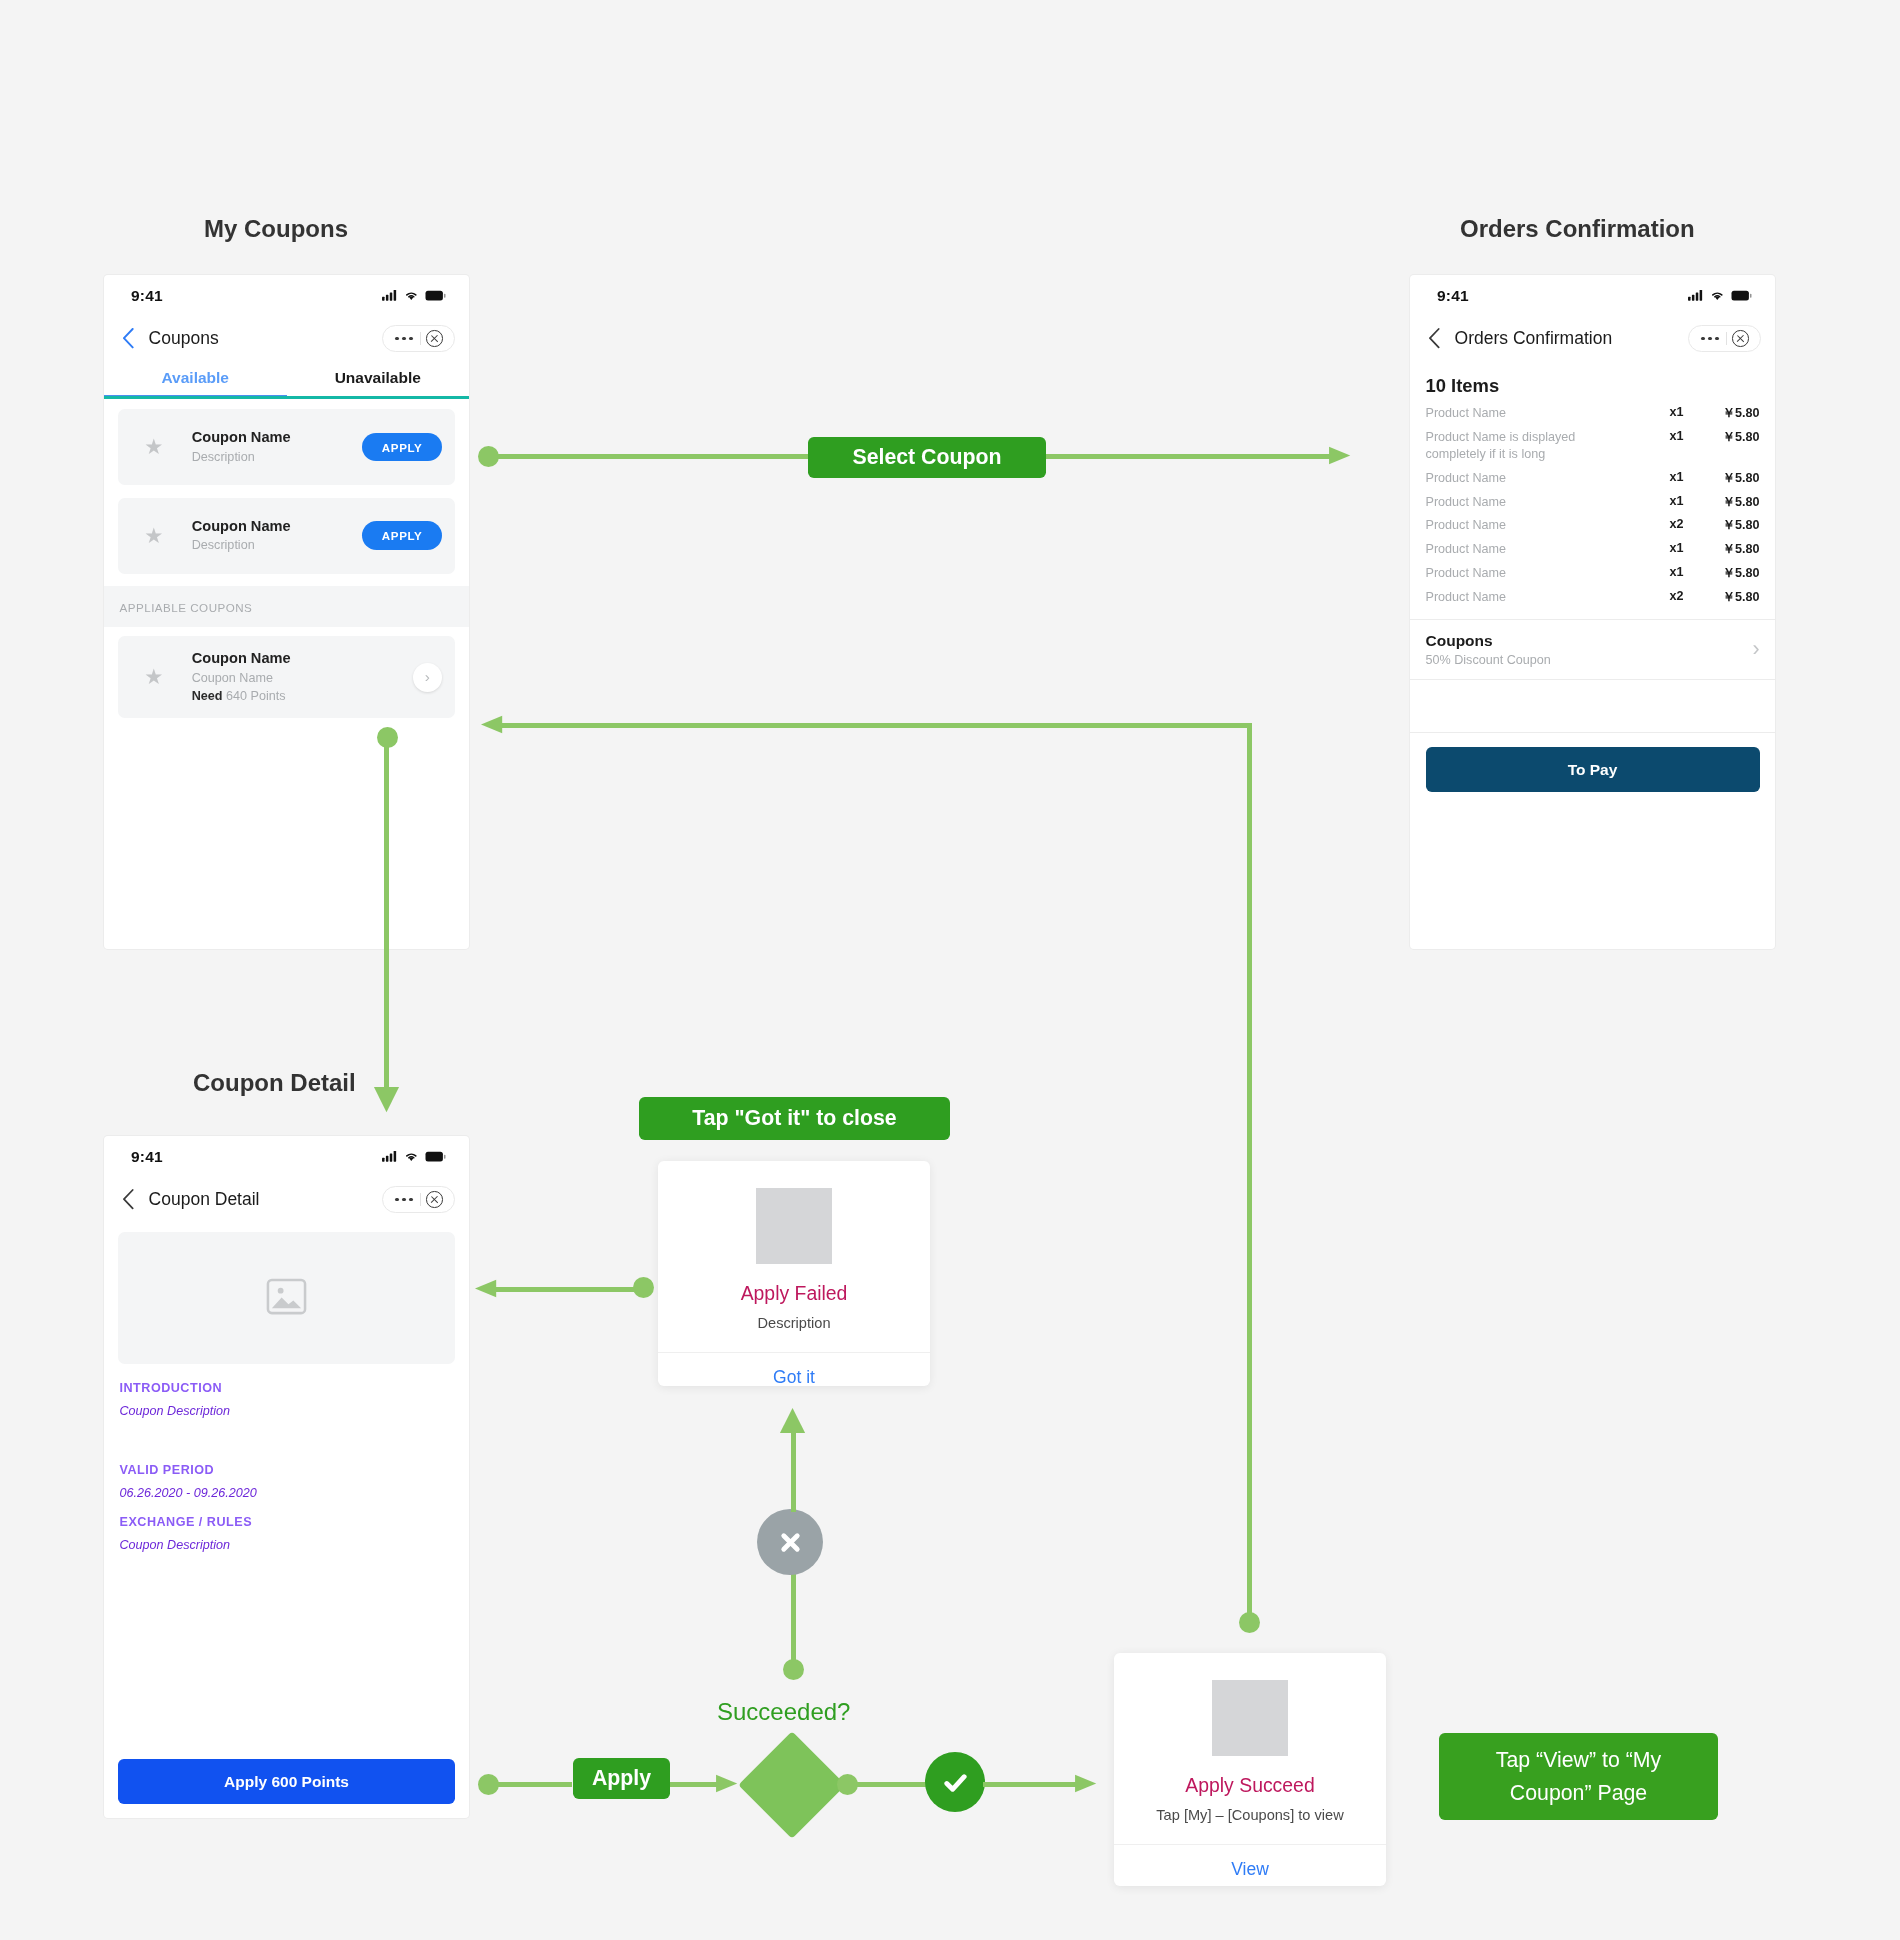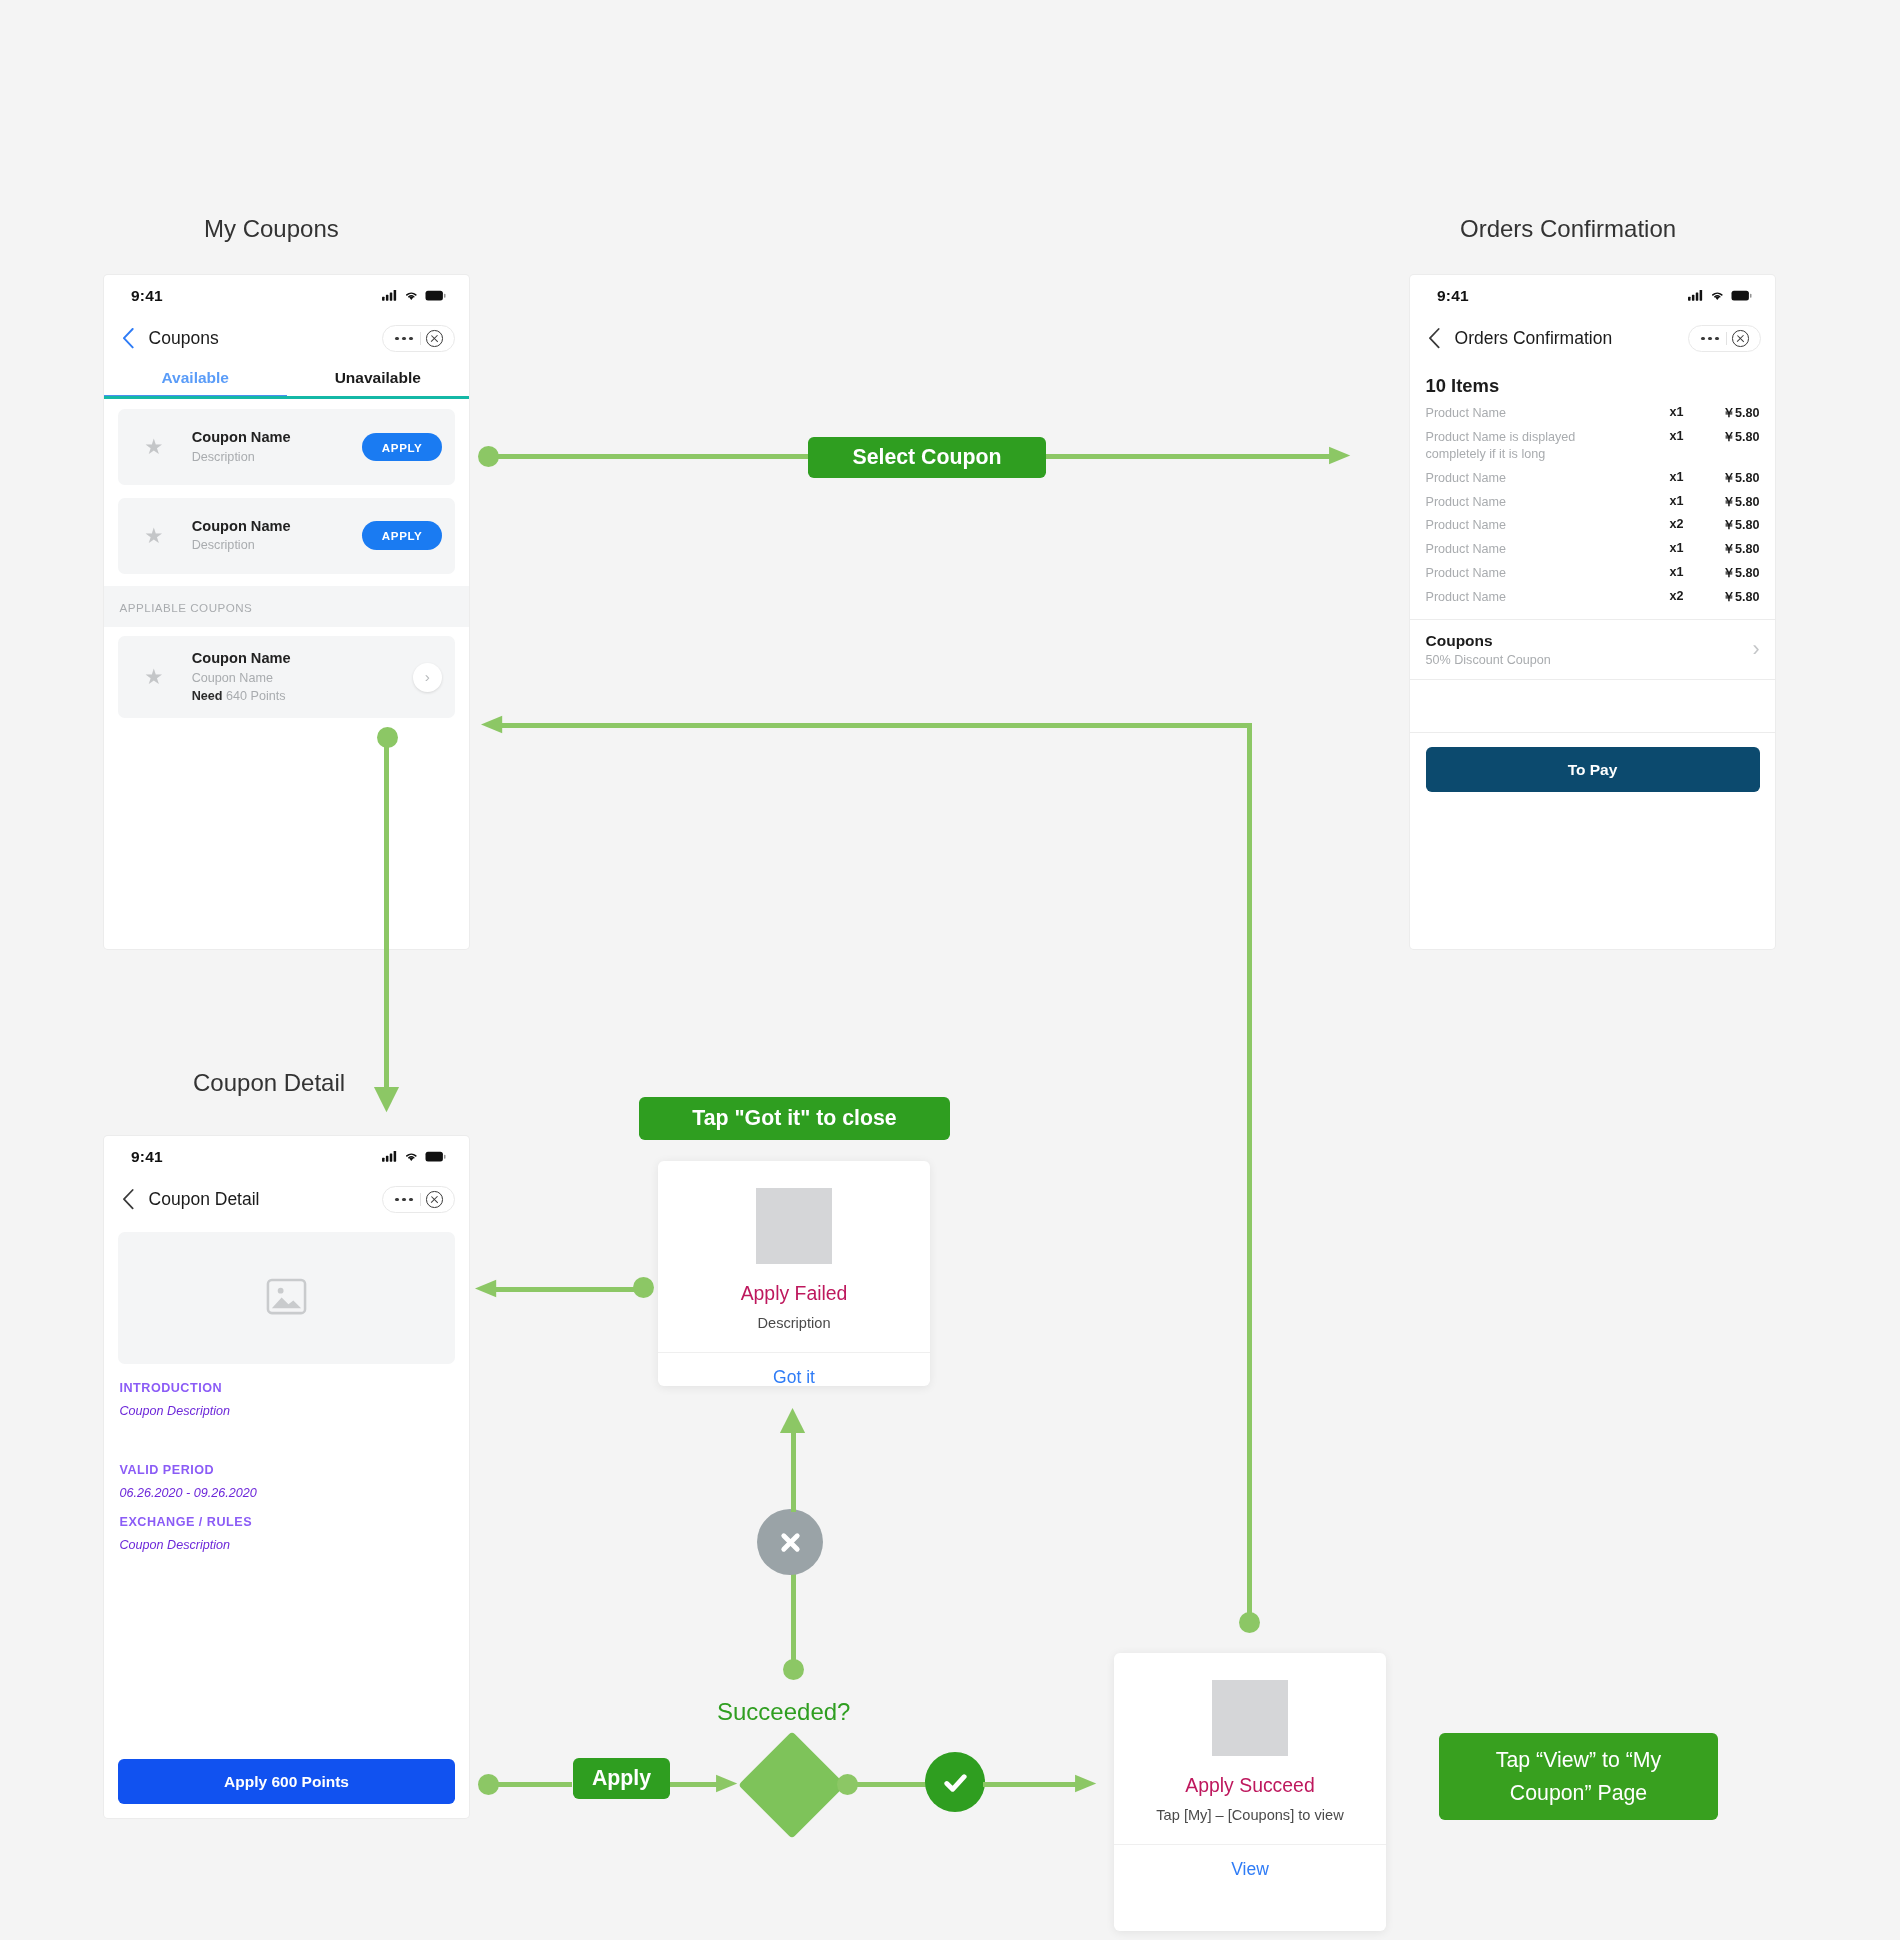--- a/index.html
+++ b/index.html
@@ -14,21 +14,21 @@
   
   .banner{
     position:absolute; left:49px; top:36px; width:1803px; height:100px;
     background:#333333; border-radius:8.7px;
     display:flex; align-items:center; justify-content:center;
   }
   .banner-title{ color:#ffffff; font-size:26px; font-weight:bold; letter-spacing:0.2px;}
   .banner-sub{ color:#ffffff; font-size:26px; font-weight:400; margin-left:13.6px;}
 
   
-  .caption{ position:absolute; font-size:24px; font-weight:normal; color:#333333; }
+  .caption{ position:absolute; font-size:24px; font-weight:bold; color:#333333; }
 
   
   .phone{
     position:absolute; background:#ffffff; border-radius:3.9px;
     box-shadow:0 0 0 1px #ececec;
     overflow:hidden;
   }
   .statusbar{
     height:41px; display:flex; align-items:center; justify-content:space-between;
     padding:0 23px 0 27px;
@@ -401,21 +401,21 @@
     <div class="cd-btn">Apply 600 Points</div>
   </div>
 
   <div class="modal" style="left:658px; top:1161px; width:272px; height:225px;">
     <div class="modal-img"></div>
     <div class="modal-title">Apply Failed</div>
     <div class="modal-desc">Description</div>
     <div class="modal-act">Got it</div>
   </div>
 
-  <div class="modal" style="left:1114px; top:1653px; width:272px; height:278px;">
+  <div class="modal" style="left:1114px; top:1653px; width:272px; height:233px;">
     <div class="modal-img"></div>
     <div class="modal-title">Apply Succeed</div>
     <div class="modal-desc">Tap [My] – [Coupons] to view</div>
     <div class="modal-act">View</div>
   </div>
 
   <div class="fnode" style="left:478px; top:446px;"></div>
   <div class="fline" style="left:489px; top:454px; width:320px; height:4.9px;"></div>
   <div class="flabel" style="left:808px; top:437px; width:238px; height:41px;">Select Coupon</div>
   <div class="fline" style="left:1046px; top:454px; width:291px; height:4.9px;"></div>

